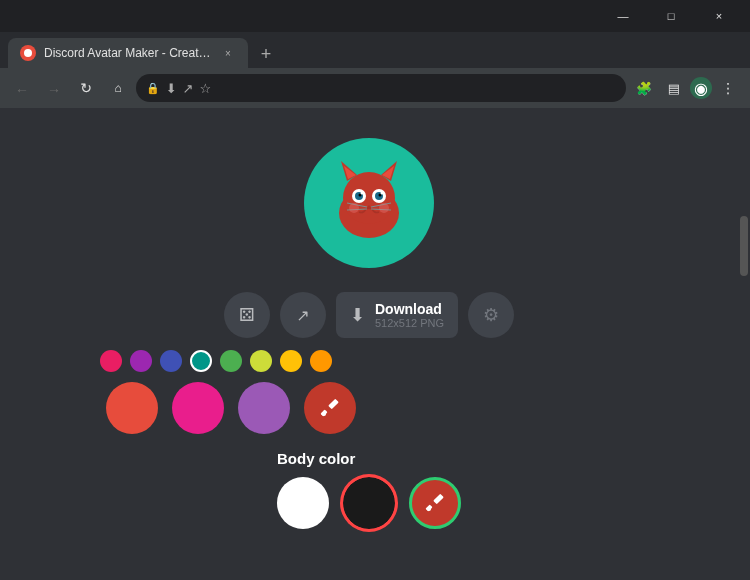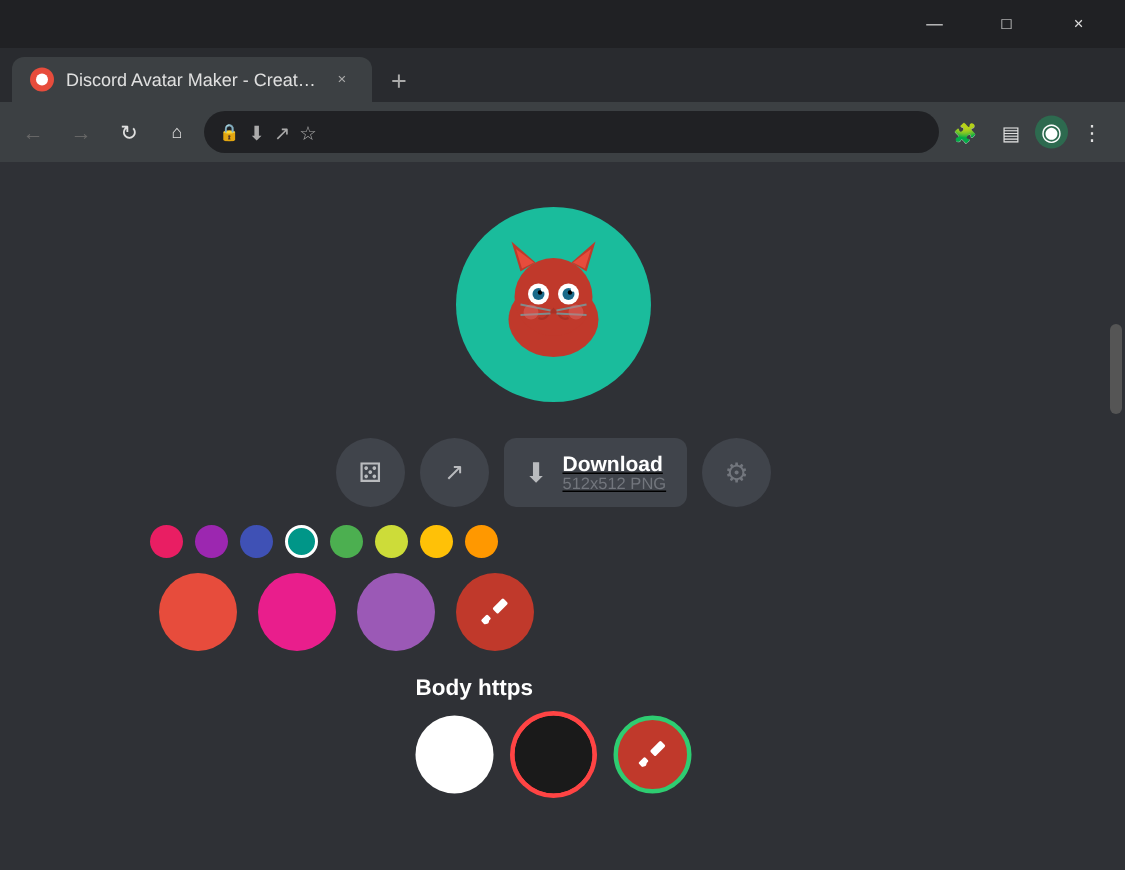--- a/index.html
+++ b/index.html
@@ -246,21 +246,20 @@
       gap: 10px;
       cursor: pointer;
     }
     .download-btn-icon {
       color: #b9bbbe;
       font-size: 18px;
     }
     .download-btn-text {
       display: flex;
       flex-direction: column;
-      text-decoration: underline;
     }
     .download-label {
       color: #ffffff;
       font-weight: 700;
       font-size: 14px;
     }
     .download-sub {
       color: #72767d;
       font-size: 11px;
     }
@@ -524,21 +523,21 @@
             <svg width="22" height="22" viewBox="0 0 22 22">
               <rect x="12" y="2" width="5" height="10" rx="1" fill="#fff" transform="rotate(45 14.5 7)"></rect>
               <rect x="3" y="13" width="4" height="6" rx="1" fill="#fff" transform="rotate(45 5 16)"></rect>
               <circle cx="5" cy="17" r="2" fill="#fff"></circle>
             </svg>
           </div>
         </div>
       </div>
 
       <div class="body-color-section">
-        <div class="section-label">Body https</div>
+        <div class="section-label">Body color</div>
         <div class="body-color-row">
           <div class="body-swatch" style="background:#ffffff;"></div>
           <div class="body-swatch selected-black" style="background:#1a1a1a; box-shadow: 0 0 0 3px #ff4444;"></div>
           <div class="body-eyedropper">
             <svg width="22" height="22" viewBox="0 0 22 22">
               <rect x="12" y="2" width="5" height="10" rx="1" fill="#fff" transform="rotate(45 14.5 7)"></rect>
               <rect x="3" y="13" width="4" height="6" rx="1" fill="#fff" transform="rotate(45 5 16)"></rect>
               <circle cx="5" cy="17" r="2" fill="#fff"></circle>
             </svg>
           </div>

